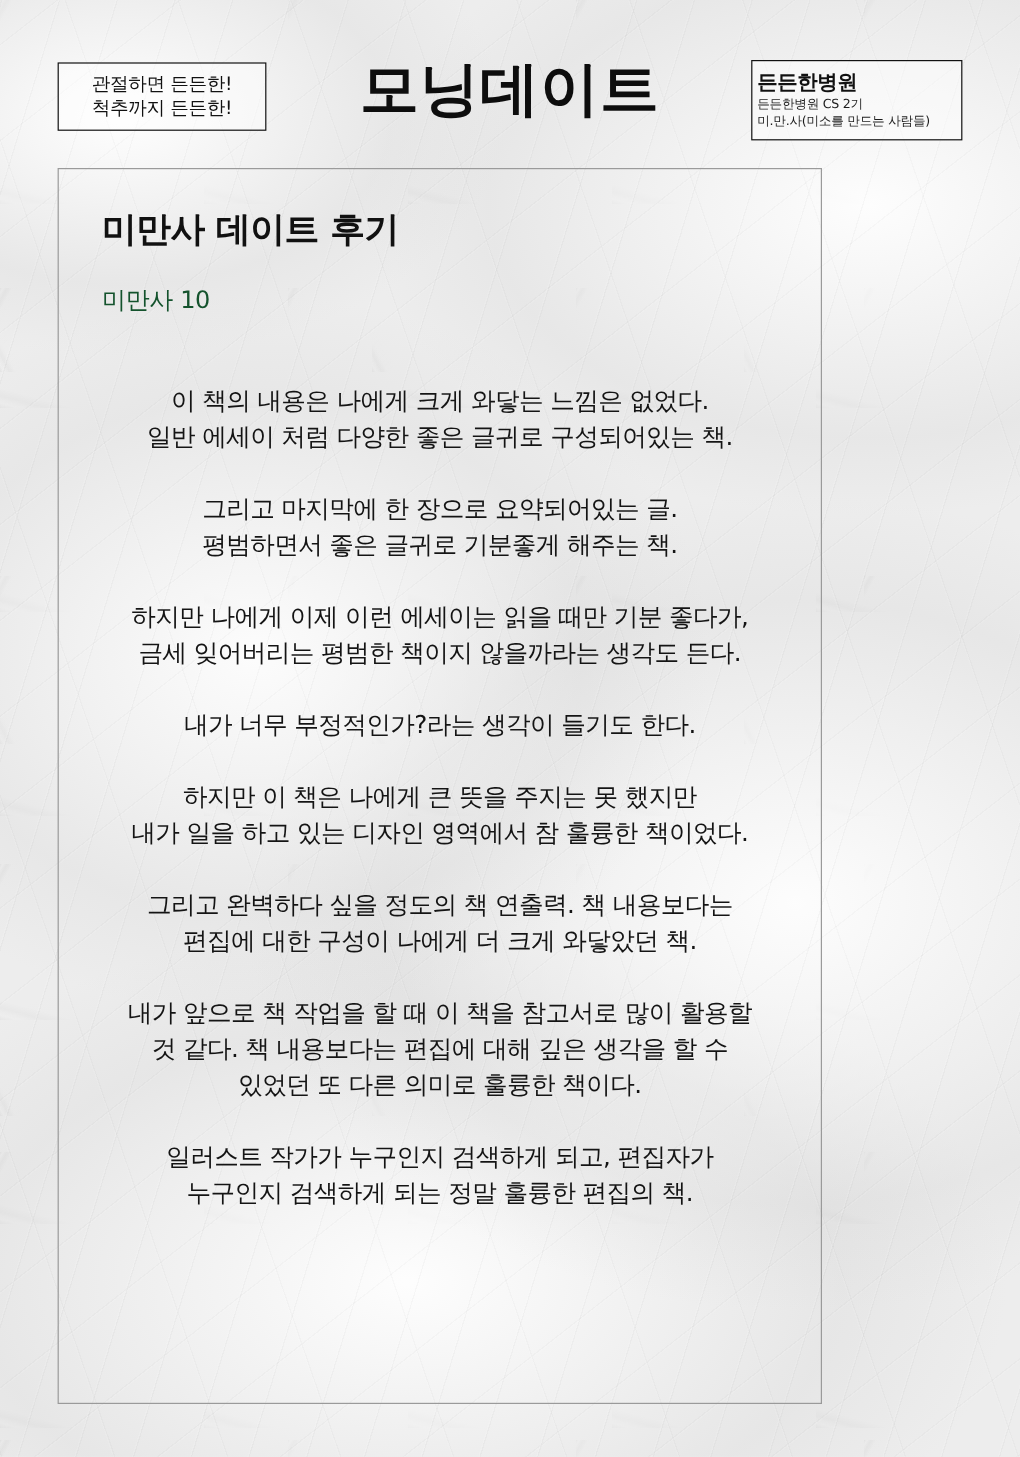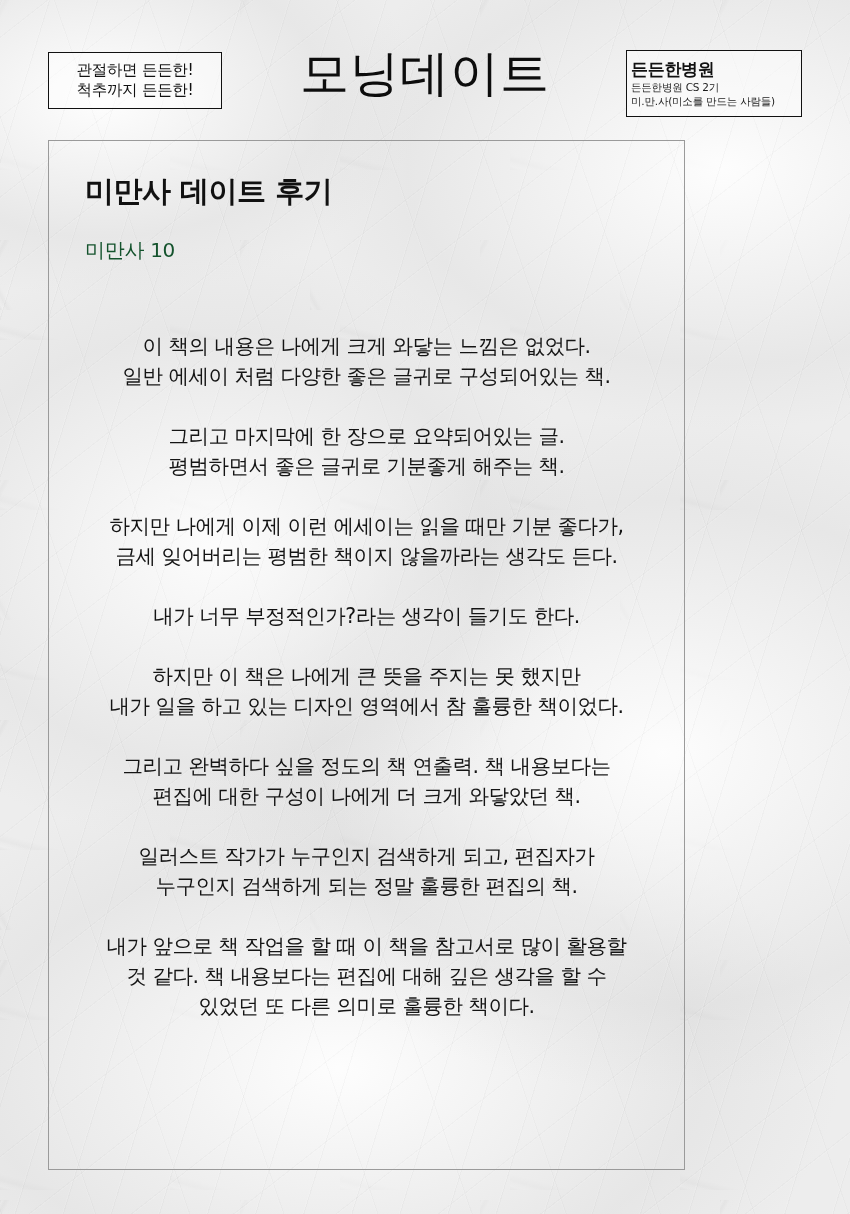--- a/index.html
+++ b/index.html
@@ -78,21 +78,21 @@
 
   .masthead {
     position: absolute;
     left: 0;
     right: 0;
     top: 44px;
     text-align: center;
     font-family: "DejaVu Serif", "Liberation Serif", serif;
     font-size: 49px;
     line-height: 60px;
-    font-weight: 400;
+    font-weight: 700;
     color: #0d0d0d;
     letter-spacing: 1px;
   }
 
   .badge-right {
     position: absolute;
     right: 48px;
     top: 50px;
     width: 176px;
     box-sizing: border-box;
@@ -152,21 +152,21 @@
     left: 22px;
     right: 22px;
     top: 178px;
     text-align: center;
   }
   .para {
     font-size: 20.5px;
     line-height: 30px;
     color: #141414;
     letter-spacing: -0.5px;
-    margin: 12px 0 30px 0;
+    margin: 0 0 30px 0;
     white-space: pre-line;
   }
   .para:last-child { margin-bottom: 0; }
 </style>
 </head>
 <body>
 
 <div class="paper-bg"></div>
 
 <div class="sheet">
@@ -198,22 +198,22 @@
 일반 에세이 처럼 다양한 좋은 글귀로 구성되어있는 책.</p>
       <p class="para">그리고 마지막에 한 장으로 요약되어있는 글.
 평범하면서 좋은 글귀로 기분좋게 해주는 책.</p>
       <p class="para">하지만 나에게 이제 이런 에세이는 읽을 때만 기분 좋다가,
 금세 잊어버리는 평범한 책이지 않을까라는 생각도 든다.</p>
       <p class="para">내가 너무 부정적인가?라는 생각이 들기도 한다.</p>
       <p class="para">하지만 이 책은 나에게 큰 뜻을 주지는 못 했지만
 내가 일을 하고 있는 디자인 영역에서 참 훌륭한 책이었다.</p>
       <p class="para">그리고 완벽하다 싶을 정도의 책 연출력. 책 내용보다는
 편집에 대한 구성이 나에게 더 크게 와닿았던 책.</p>
-      <p class="para">일러스트 작가가 누구인지 검색하게 되고, 편집자가
-누구인지 검색하게 되는 정말 훌륭한 편집의 책.</p>
       <p class="para">내가 앞으로 책 작업을 할 때 이 책을 참고서로 많이 활용할
 것 같다.  책 내용보다는 편집에 대해 깊은 생각을 할 수
 있었던 또 다른 의미로 훌륭한 책이다.</p>
+      <p class="para">일러스트 작가가 누구인지 검색하게 되고, 편집자가
+누구인지 검색하게 되는 정말 훌륭한 편집의 책.</p>
     </div>
 
   </div>
 
 </div>
 
 </body></html>

